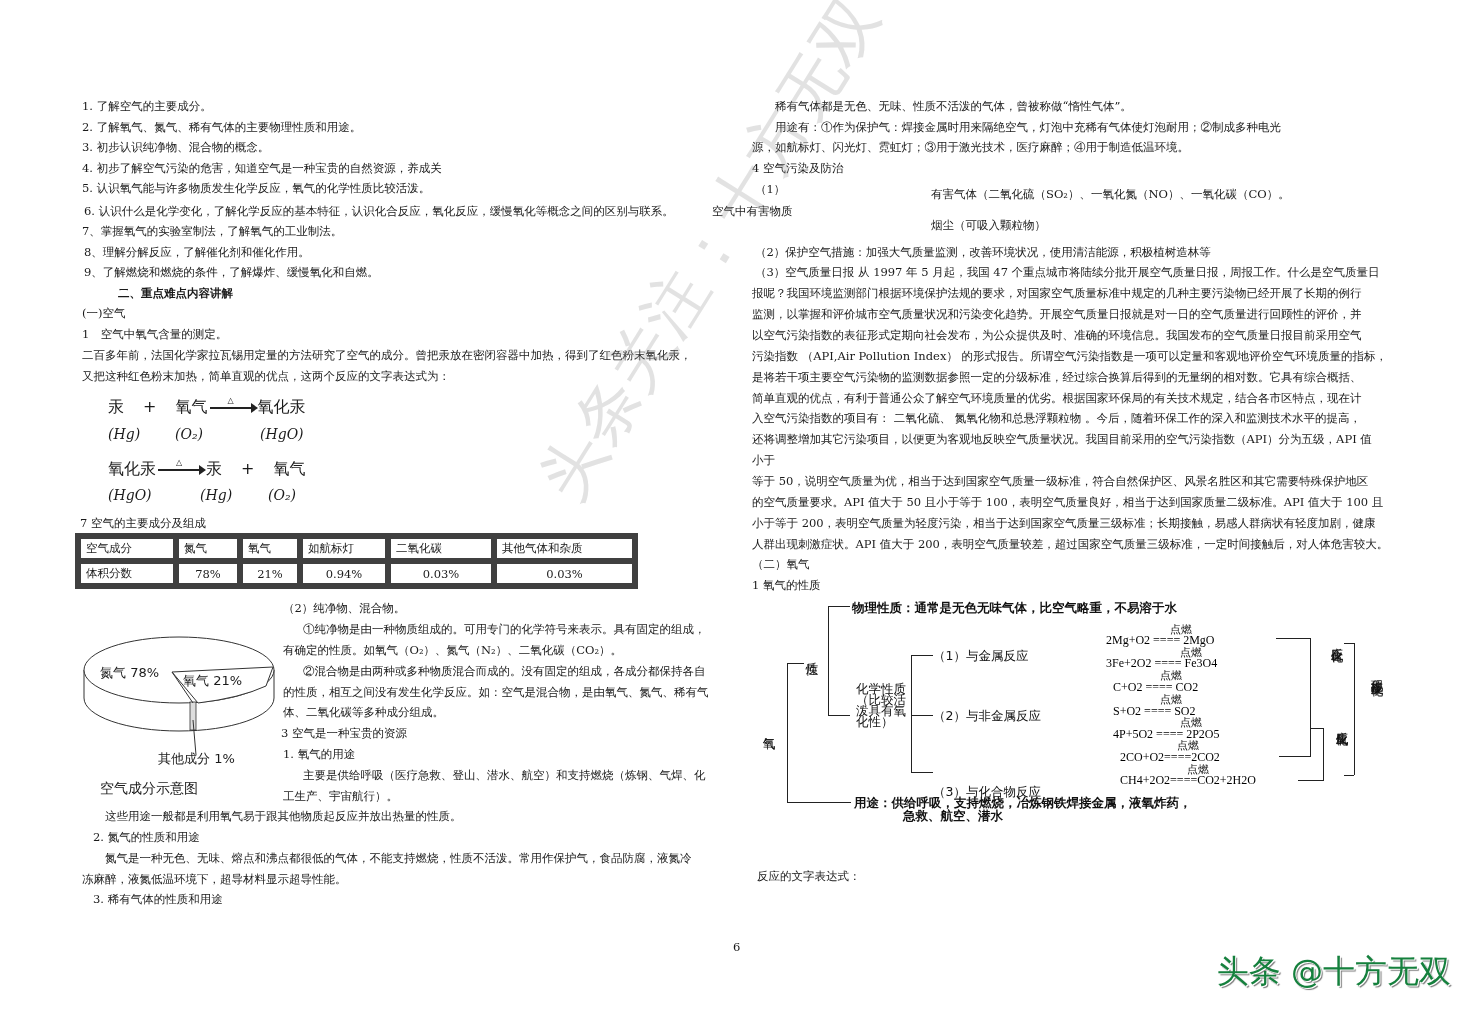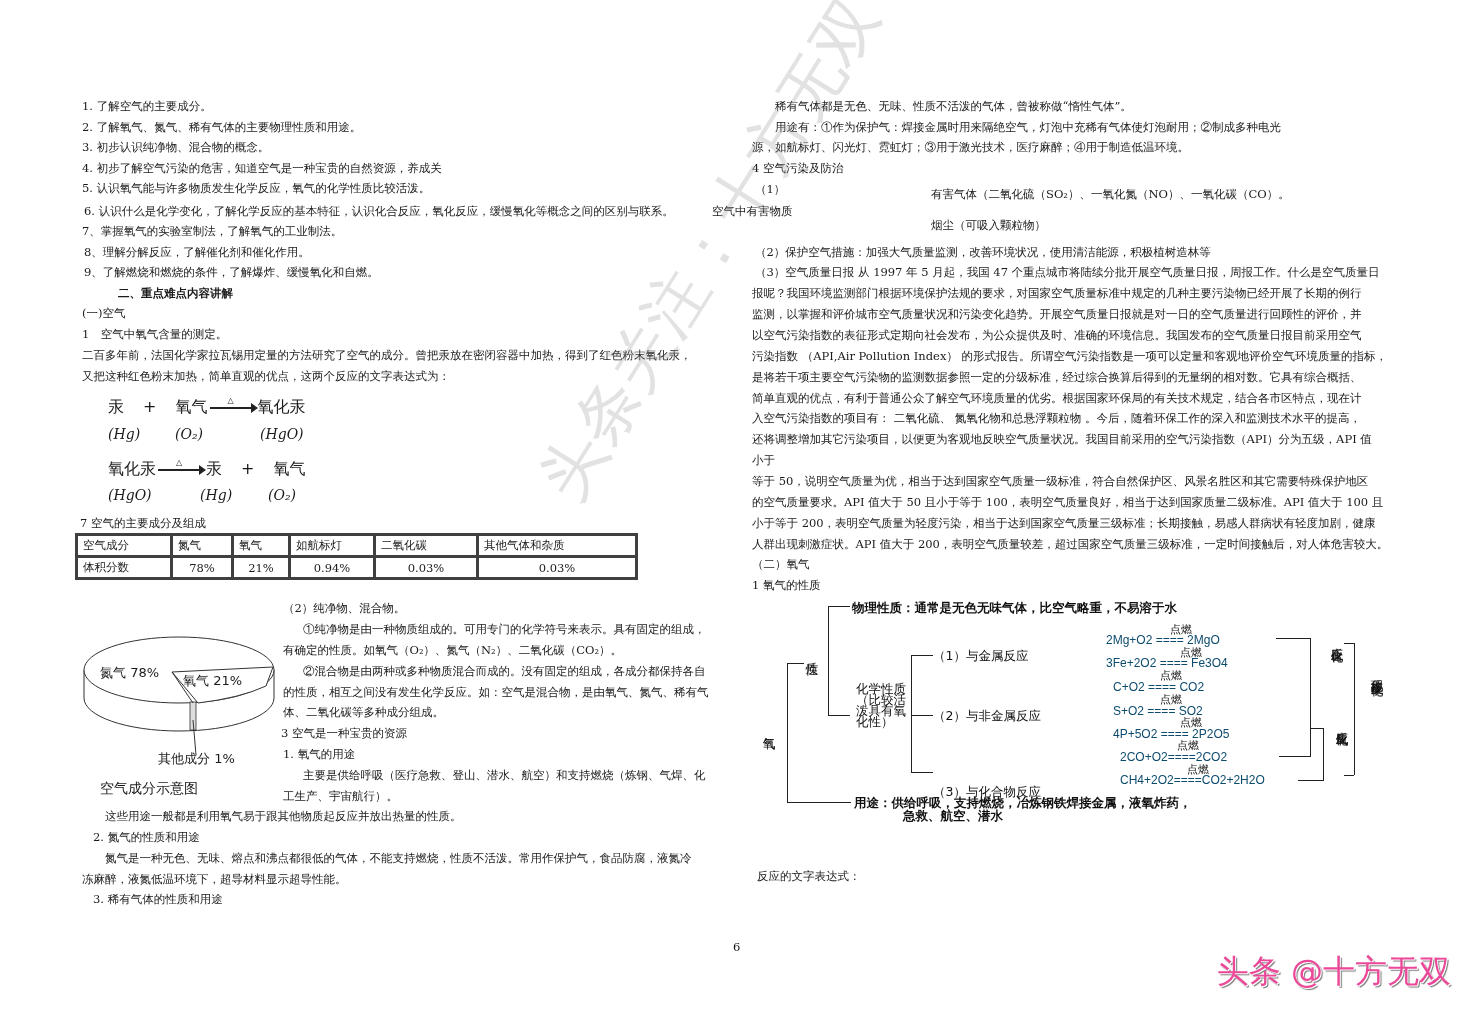--- a/index.html
+++ b/index.html
@@ -7,29 +7,29 @@
          font-family:"DejaVu Serif","Liberation Serif",serif; color:#1a1a1a; }
   .abs { position:absolute; white-space:nowrap; }
   .t { font-size:11.5px; line-height:14px; }
   .tb { font-size:11.5px; font-weight:bold; }
   .eq { font-family:"DejaVu Sans","Liberation Sans",sans-serif; font-size:16px; }
   .eqs { font-family:"DejaVu Serif","Liberation Serif",serif; font-style:italic; font-size:14px; }
   .arrow { display:inline-block; position:relative; width:46px; height:2px; background:#222; vertical-align:middle; margin:0 2px; }
   .arrow::after { content:""; position:absolute; right:-2px; top:-4px; border-left:7px solid #222; border-top:5px solid transparent; border-bottom:5px solid transparent; }
   .arrow .delta { position:absolute; left:18px; top:-11px; font-size:8px; }
   table.comp { position:absolute; left:75px; top:533px; border-collapse:collapse; width:563px; font-size:11.5px; }
-  table.comp td { border:3px solid #404040; height:19px; padding:0 5px;margin-left:40px; }
+  table.comp td { border:6px solid #404040; height:19px; padding:0 5px;margin-left:40px; }
   .c { text-align:center; }
   .diag { font-family:"DejaVu Sans","Liberation Sans",sans-serif; font-size:12.5px; color:#111; }
-  .diag-s { font-family:Liberation Sans, sans-serif; font-size:12px; color:#0c4a6e; }
+  .diag-s { font-family:Liberation Serif, serif; font-size:12px; color:#000000; }
   .line { position:absolute; background:#222; }
   .vert { writing-mode:vertical-rl; text-orientation:upright; letter-spacing:-1px; }
   .wm { position:absolute; left:520px; top:470px; font-family:"DejaVu Sans","Liberation Sans",sans-serif;
         font-size:64px; color:rgba(150,150,150,0.28); transform:rotate(-58deg); transform-origin:left top; white-space:nowrap; }
-  .brand { position:absolute; right:22px; top:950px; font-family:"DejaVu Sans","Liberation Sans",sans-serif; font-size:32px; color:#ec4899;
+  .brand { position:absolute; right:22px; top:950px; font-family:"DejaVu Sans","Liberation Sans",sans-serif; font-size:32px; color:#15803d;
            text-shadow:1px 1px 0 #fff, 2px 2px 1px #777; }
 </style>
 </head>
 <body>
 
 <div>
   <div class="abs t" style="left:82px;top:99px">1. 了解空气的主要成分。</div>
   <div class="abs t" style="left:82px;top:120px">2. 了解氧气、氮气、稀有气体的主要物理性质和用途。</div>
   <div class="abs t" style="left:82px;top:140px">3. 初步认识纯净物、混合物的概念。</div>
   <div class="abs t" style="left:82px;top:161px">4. 初步了解空气污染的危害，知道空气是一种宝贵的自然资源，养成关</div>

